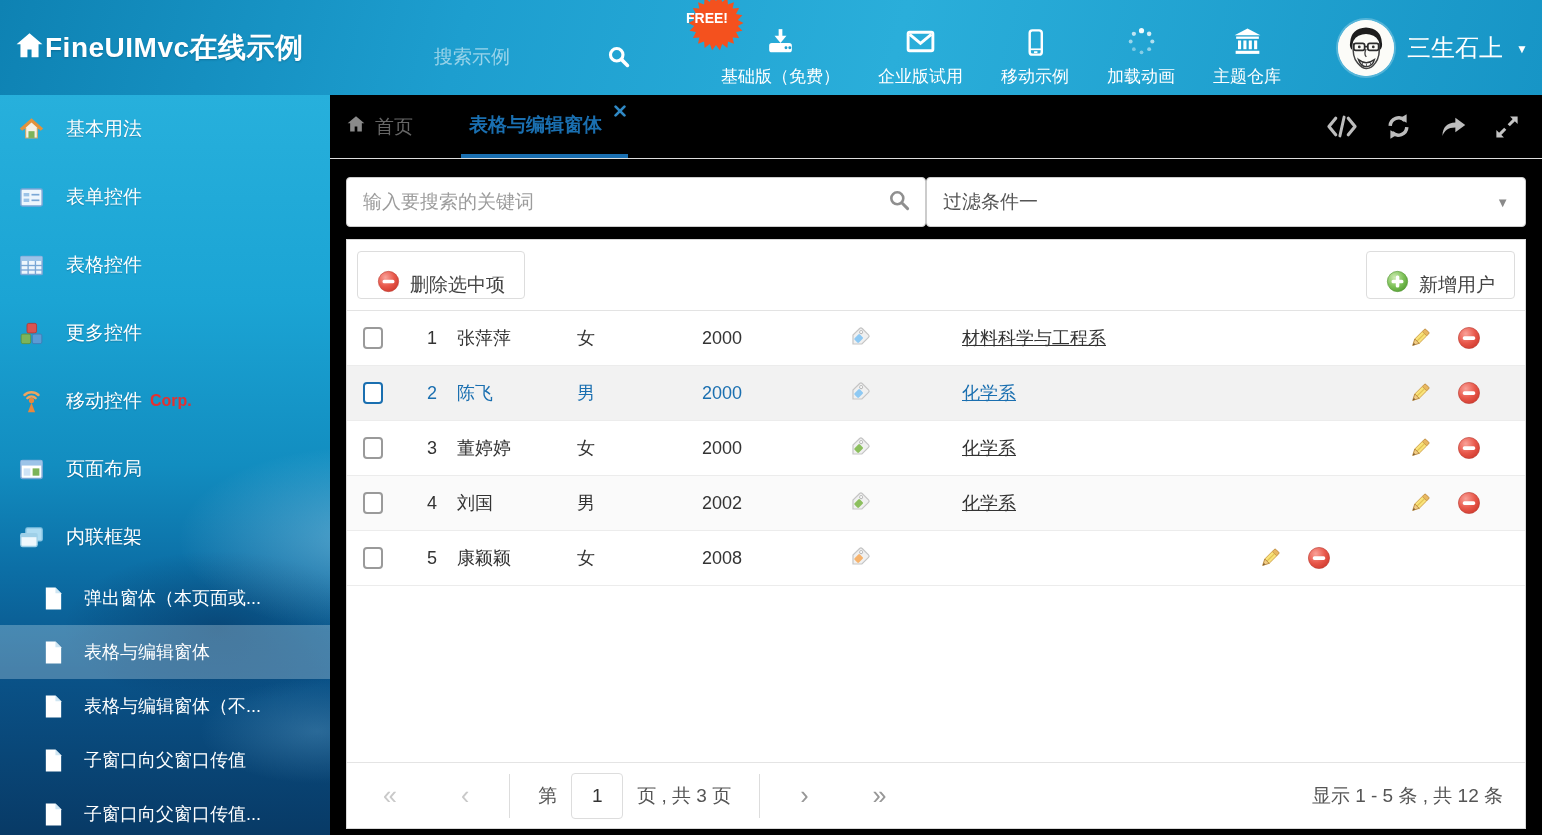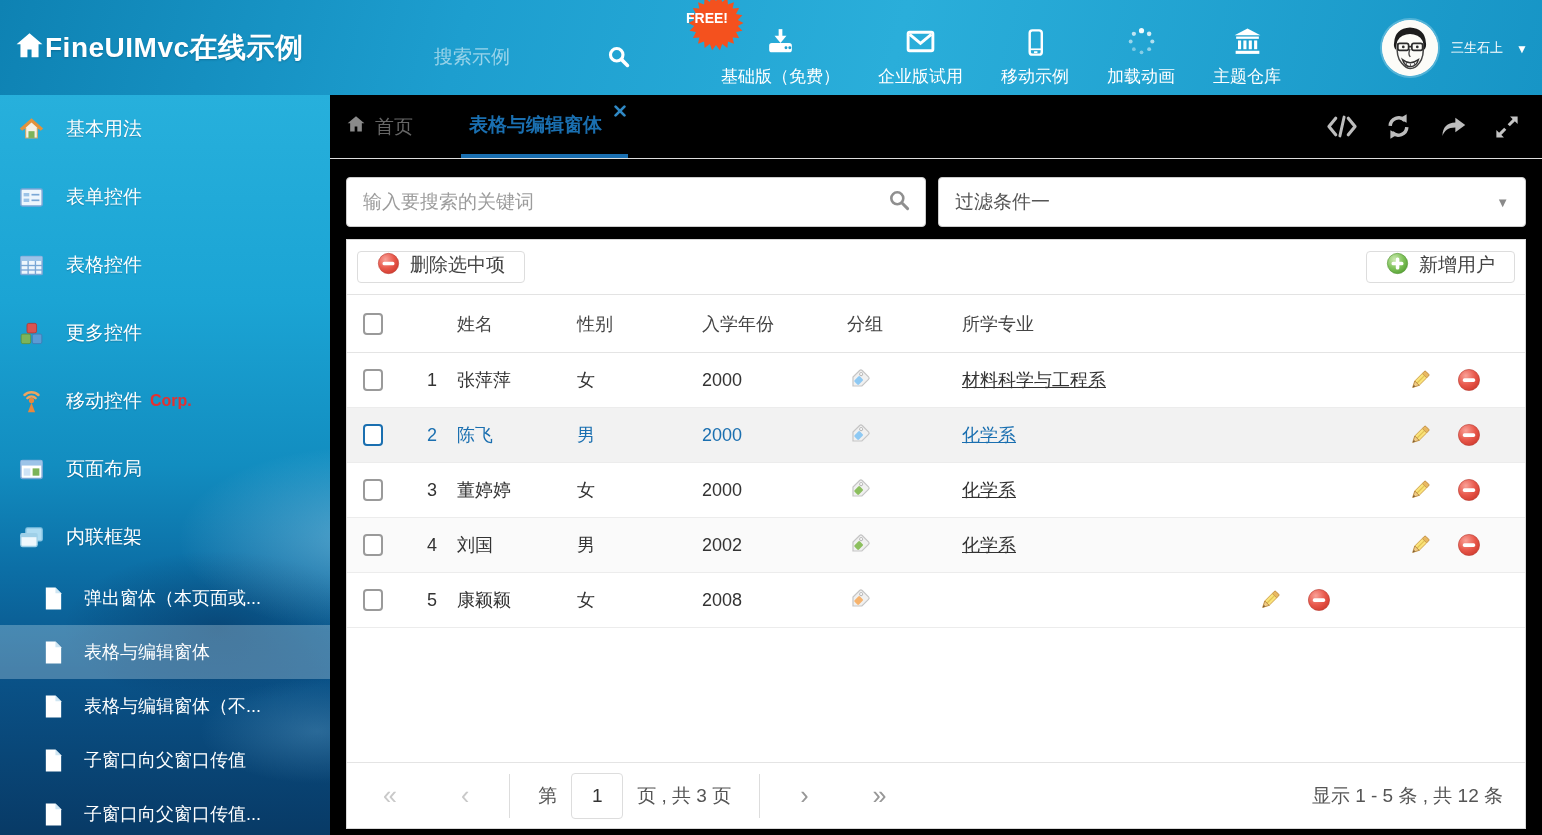--- a/index.html
+++ b/index.html
@@ -22,21 +22,21 @@
   .hsearch input::placeholder { color:rgba(255,255,255,.55); }
   .hsearch .mag { margin-left:14px; cursor:pointer; display:flex; }
   .free-badge { position:absolute; left:686px; top:-7px; width:60px; height:60px; z-index:5; }
   .free-badge .fb-txt { position:absolute; left:0; top:17px; width:60px; font-size:14px; font-weight:bold; color:#fff; }
   .top-nav { position:absolute; left:702px; top:0; height:113px; display:flex; align-items:center; }
   .tnav { display:flex; flex-direction:column; align-items:center; justify-content:center; gap:7px; padding:0 19px; cursor:pointer; }
   .tnav-ic { height:32px; display:flex; align-items:flex-end; }
   .tnav-label { font-size:17px; white-space:nowrap; }
   .userbox { position:absolute; right:14px; top:0; height:95px; display:flex; align-items:center; gap:13px; cursor:pointer; }
   .avatar { width:56px; height:56px; border-radius:50%; background:#fcfcfa; overflow:hidden; display:flex; box-shadow:0 0 0 2px rgba(255,255,255,.25); }
-  .uname { font-size:13px; }
+  .uname { font-size:24px; }
   .ucaret { font-size:12px; margin-top:3px; }
   
   .sidebar {
     position:absolute; left:0; top:95px; width:396px; height:740px; overflow:hidden;
     background:
       radial-gradient(ellipse 300px 150px at 92% 60%, rgba(190,230,250,.38), transparent 62%),
       radial-gradient(ellipse 220px 110px at 55% 72%, rgba(5,35,75,.40), transparent 70%),
       radial-gradient(ellipse 180px 80px at 80% 86%, rgba(140,200,235,.25), transparent 65%),
       linear-gradient(180deg,#27b0dc 0%,#1ba4d4 28%,#128dc0 50%,#0c6fa6 64%,#0a5389 78%,#083a66 100%);
   }
@@ -49,29 +49,29 @@
   .subitem.active { background:rgba(215,235,245,.30); }
   .subitem .fic { width:23px; height:25px; margin-right:19px; display:flex; }
   
   .content { position:absolute; left:330px; top:95px; width:1212px; height:740px; background:#000000; display:flex; flex-direction:column; }
   .tabbar { height:64px; border-bottom:1px solid #ddd; display:flex; align-items:stretch; padding:0 16px; flex:0 0 auto; }
   .tab-home { display:flex; align-items:center; gap:9px; color:#666; font-size:19px; margin-right:48px; cursor:pointer; }
   .tab-active { position:relative; display:flex; align-items:center; color:var(--accent-blue,#1a6fb0); font-weight:bold; font-size:19px; border-bottom:4px solid var(--accent-blue,#1a6fb0); padding:0 26px 0 8px; cursor:pointer; }
   .tab-close { position:absolute; right:2px; top:10px; display:flex; cursor:pointer; }
   .tab-tools { margin-left:auto; display:flex; align-items:center; gap:27px; padding-right:6px; }
   .tool { display:flex; cursor:pointer; }
-  .filter-row { display:flex; gap:12px; padding:18px 16px 12px; flex:0 0 auto; }
+  .filter-row { display:flex; padding:18px 16px 12px; flex:0 0 auto; }
   .sinput { flex:0 0 580px; height:50px; border:1px solid #ccc; border-radius:4px; display:flex; align-items:center; padding:0 14px; background:#fff; }
   .sinput input { flex:1; border:none; outline:none; font-size:19px; color:#333; font-family:inherit; }
   .sinput input::placeholder { color:#9c9c9c; }
   .dropdown { flex:1; height:50px; border:1px solid #ccc; border-radius:4px; display:flex; align-items:center; padding:0 16px; font-size:19px; color:#555; cursor:pointer; background:#fff; }
   .dd-caret { margin-left:auto; color:#8a8a8a; font-size:13px; }
   .panel { margin:0 16px 6px; border:1px solid #d9d9d9; flex:1; display:flex; flex-direction:column; overflow:hidden; background:#fff; }
   .ptoolbar { display:flex; justify-content:space-between; align-items:center; padding:11px 10px; border-bottom:1px solid #e3e3e3; flex:0 0 auto; }
-  .btn { display:flex; align-items:flex-start; gap:10px; background:#fff; border:1px solid #ddd; border-radius:4px; height:32px; padding:0 19px; font-size:19px; color:#444; cursor:pointer; font-family:inherit; }
+  .btn { display:flex; align-items:flex-end; gap:10px; background:#fff; border:1px solid #ddd; border-radius:4px; height:48px; padding:0 19px; font-size:19px; color:#444; cursor:pointer; font-family:inherit; }
   .grid { --cols:60px 50px 120px 125px 145px 115px 1fr 150px; }
   .ghead { display:grid; grid-template-columns:var(--cols); align-items:center; height:58px; border-bottom:1px solid #e4e4e4; font-size:18px; color:#444; flex:0 0 auto; }
   .grow { display:grid; grid-template-columns:var(--cols); align-items:center; height:55px; border-bottom:1px solid #ececec; font-size:18px; color:#333; flex:0 0 auto; }
   .grow.striped { background:#fafafa; }
   .grow.selected { background:#f2f2f2; color:var(--accent-blue,#1a6fb0); }
   .cb { width:20px; height:22px; border:2px solid #9a9a9a; border-radius:4px; margin-left:16px; cursor:pointer; background:#fff; }
   .grow.selected .cb { border-color:var(--accent-blue,#1a6fb0); }
   .cell-num { text-align:center; }
   .cell-major { text-decoration:underline; cursor:pointer; }
   .cell-tag { display:flex; align-items:center; }
@@ -433,30 +433,20 @@
           <svg viewBox="0 0 24 24" width="23" height="23">
               <circle cx="12" cy="12" r="10.6" fill="url(#gradG)" stroke="#4d8f2e" stroke-width="0.6"></circle>
               <rect x="5.8" y="10.2" width="12.4" height="3.7" rx="1.6" fill="#fff"></rect>
               <rect x="10.2" y="5.8" width="3.7" height="12.4" rx="1.6" fill="#fff"></rect>
             </svg>
         </span>
         <span>新增用户</span>
       </button>
     </div>
 
-    <div class="ghead">
-      <span class="cb"></span>
-      <span></span>
-      <span>姓名</span>
-      <span>性别</span>
-      <span>入学年份</span>
-      <span>分组</span>
-      <span>所学专业</span>
-      <span></span>
-    </div>
 
     <div id="grid-body">
         <div class="grow">
           <span class="cb"></span>
           <span class="cell-num">1</span>
           <span>张萍萍</span>
           <span>女</span>
           <span>2000</span>
           <span class="cell-tag">
             <svg viewBox="0 0 24 24" width="24" height="24">

